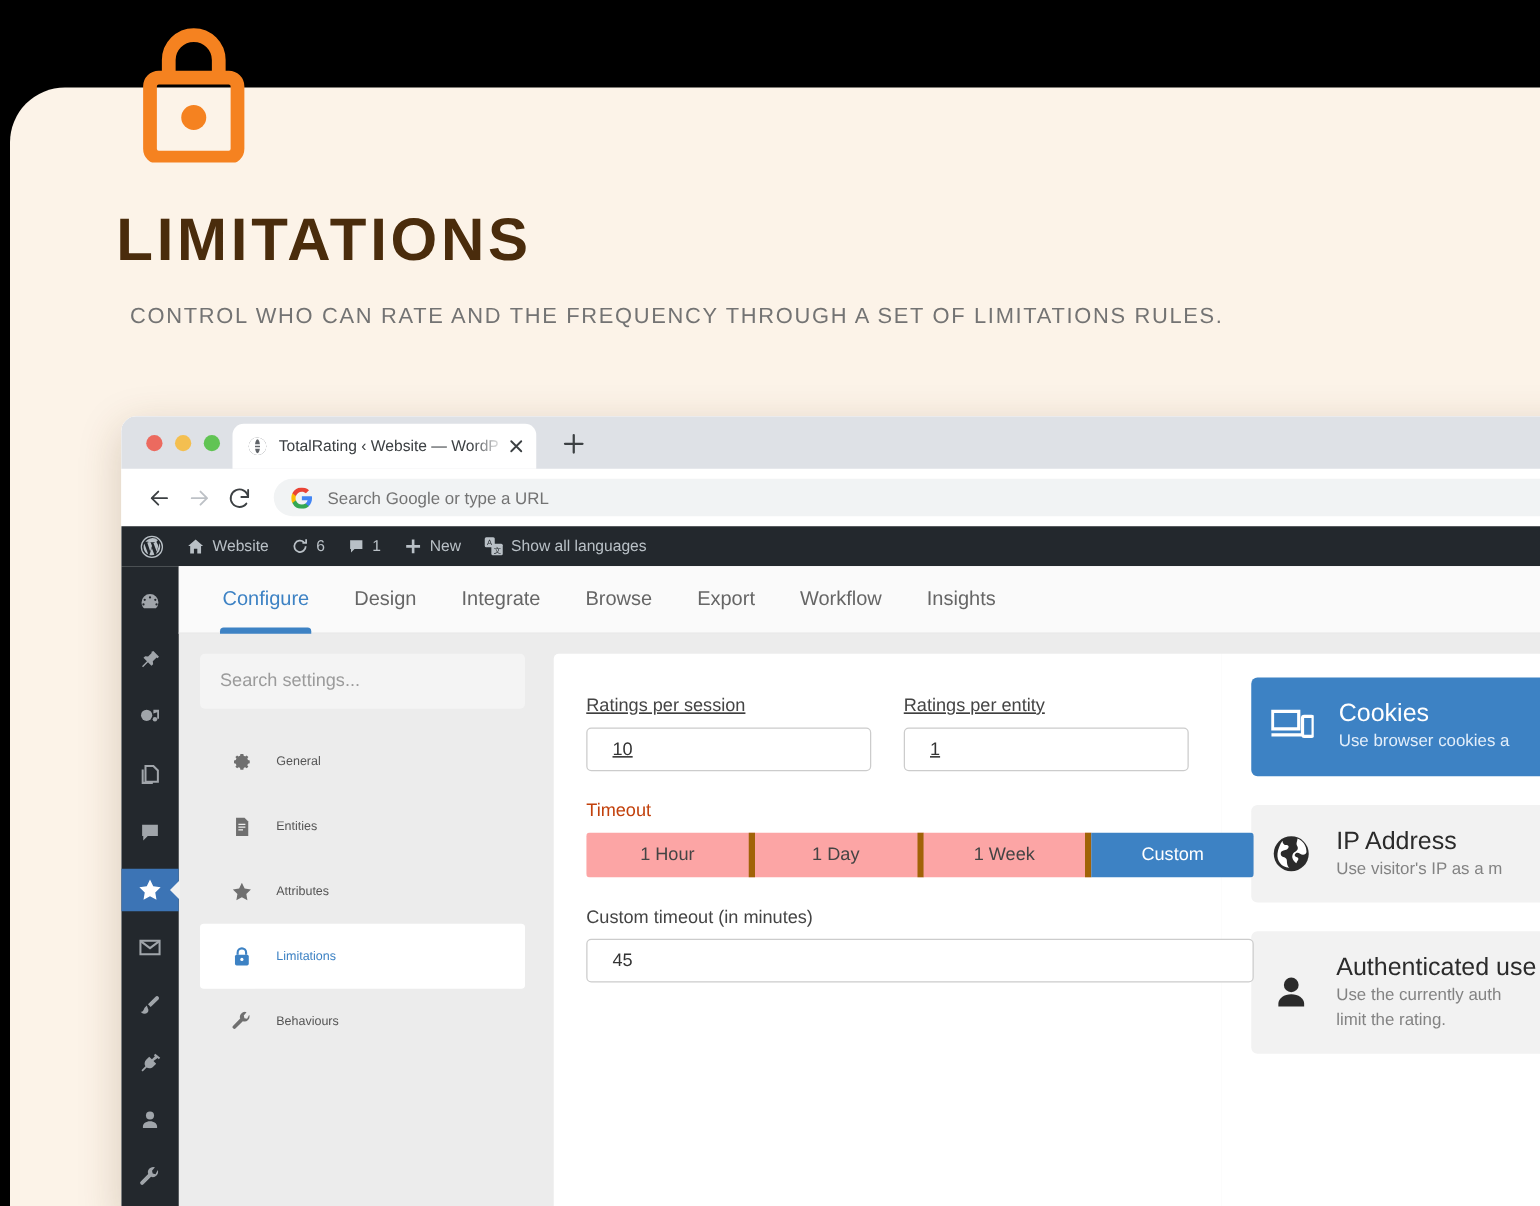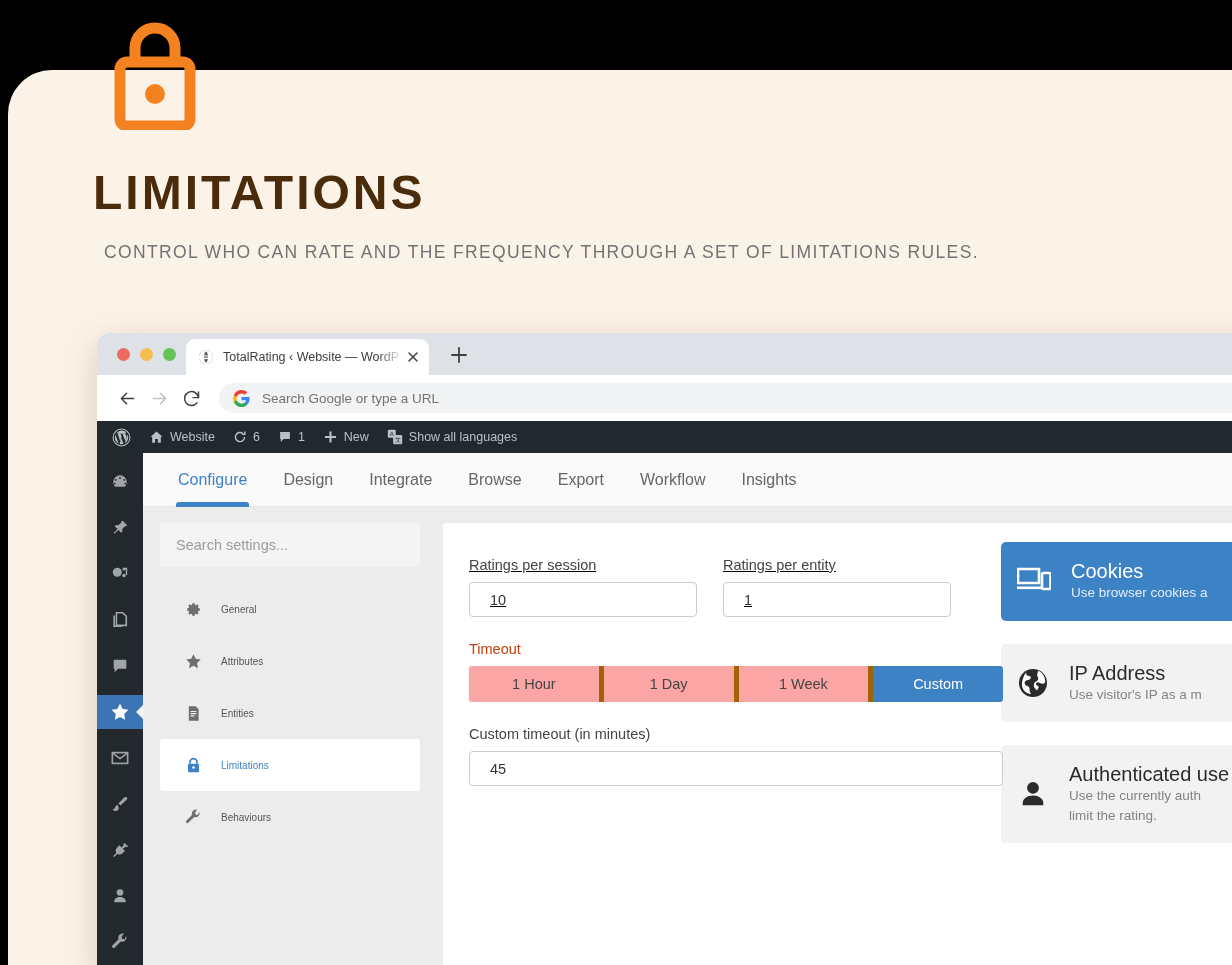--- a/index.html
+++ b/index.html
@@ -442,33 +442,33 @@
                   <svg viewBox="0 0 20 20" width="17" height="17">
                       <path d="M10 6.6A3.4 3.4 0 1 0 10 13.4 3.4 3.4 0 0 0 10 6.6zm0 5.1a1.7 1.7 0 1 1 0-3.4 1.7 1.7 0 0 1 0 3.4z"></path>
                       <path d="M17.4 8.6l-1.7-.3a6 6 0 0 0-.6-1.4l1-1.4-1.6-1.6-1.4 1a6 6 0 0 0-1.4-.6L11.4 2.6H8.6l-.3 1.7a6 6 0 0 0-1.4.6l-1.4-1-1.6 1.6 1 1.4a6 6 0 0 0-.6 1.4l-1.7.3v2.8l1.7.3c.14.49.35.96.6 1.4l-1 1.4 1.6 1.6 1.4-1c.44.25.91.46 1.4.6l.3 1.7h2.8l.3-1.7a6 6 0 0 0 1.4-.6l1.4 1 1.6-1.6-1-1.4c.25-.44.46-.91.6-1.4l1.7-.3z"></path>
                     </svg>
                 </span>
                 <span>General</span>
               </div>
               <div class="nav-item">
                 <span>
                   <svg viewBox="0 0 20 20" width="17" height="17">
-                      <path d="M10 1.5l2.6 5.4 5.9.8-4.3 4.2 1 5.9L10 15l-5.2 2.8 1-5.9L1.5 7.7l5.9-.8z"></path>
-                    </svg>
-                </span>
-                <span>Attributes</span>
-              </div>
-              <div class="nav-item">
-                <span>
-                  <svg viewBox="0 0 20 20" width="17" height="17">
                       <path d="M4.5 1.5h8L16 5v13.5H4.5z"></path>
                       <path d="M6.7 7.6h6.6M6.7 10.2h6.6M6.7 12.8h4.4" stroke="#f1f1f1" stroke-width="1.3"></path>
                     </svg>
                 </span>
                 <span>Entities</span>
+              </div>
+              <div class="nav-item">
+                <span>
+                  <svg viewBox="0 0 20 20" width="17" height="17">
+                      <path d="M10 1.5l2.6 5.4 5.9.8-4.3 4.2 1 5.9L10 15l-5.2 2.8 1-5.9L1.5 7.7l5.9-.8z"></path>
+                    </svg>
+                </span>
+                <span>Attributes</span>
               </div>
               <div class="nav-item active">
                 <span>
                   <svg viewBox="0 0 20 20" width="17" height="17">
                       <path d="M6 8V6a4 4 0 0 1 8 0v2" fill="none" stroke="#3d82c4" stroke-width="2"></path>
                       <rect x="3.5" y="8" width="13" height="10" rx="1.6"></rect>
                       <circle cx="10" cy="12.4" r="1.5" fill="#fff"></circle>
                     </svg>
                 </span>
                 <span>Limitations</span>

